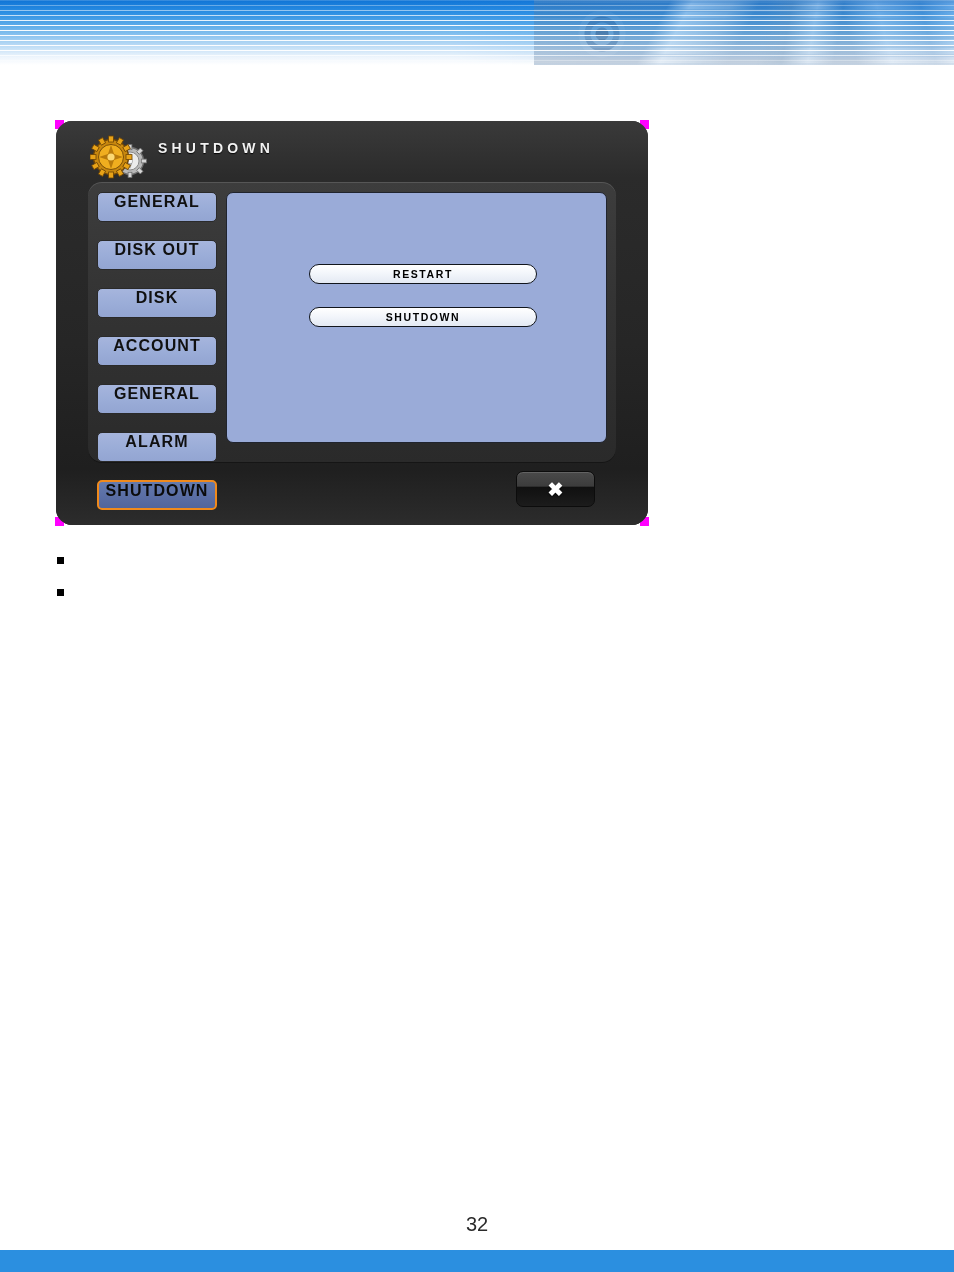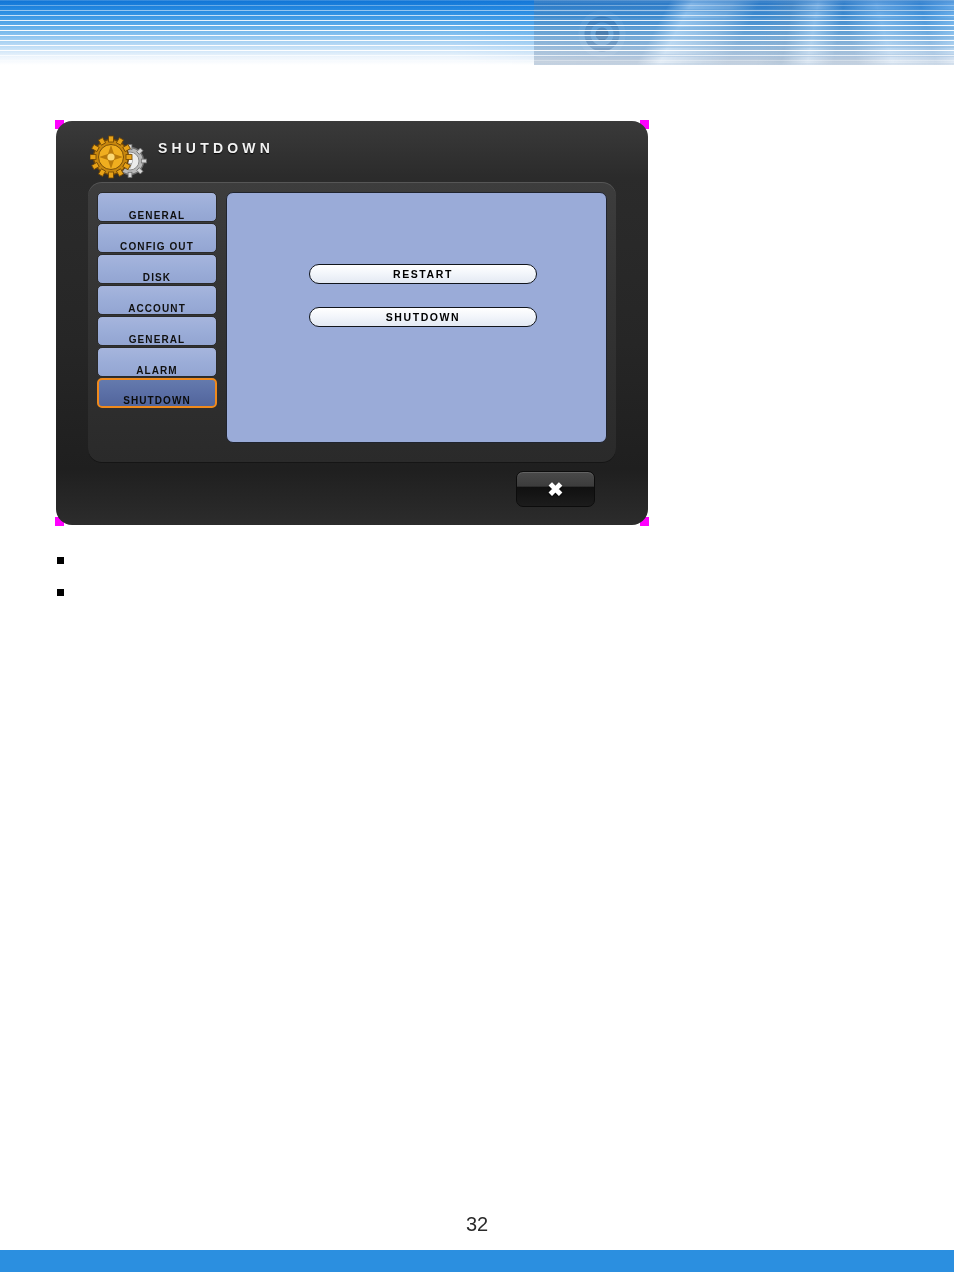--- a/index.html
+++ b/index.html
@@ -59,21 +59,21 @@
     background: linear-gradient(to bottom, #0f74d6 0%, #2a8de2 18%, #5fade9 40%, #b5d8f4 68%, #eef5fc 88%, #ffffff 100%);
     -webkit-mask-image: linear-gradient(to right, #000 0%, #000 70%, rgba(0,0,0,0) 100%);
             mask-image: linear-gradient(to right, #000 0%, #000 70%, rgba(0,0,0,0) 100%);
   }
 
   
   .dvr-dialog {
     position: absolute;
     left: 56px; top: 121px;
     width: 592px; height: 404px;
-    border-radius: 24px;
+    border-radius: 16px;
     background: linear-gradient(to bottom, #3a3a3a 0%, #2b2b2b 14%, #262626 55%, #1f1f1f 86%, #2c2c2c 100%);
     box-shadow: inset 0 1px 0 rgba(255,255,255,0.10);
   }
   .corner-accent {
     position: absolute;
     width: 9px; height: 9px;
     background: #ff00ff;
     z-index: 0;
   }
   .corner-accent.tr { right: -1px; top: -1px; }
@@ -124,30 +124,30 @@
 
   
   .tab-list {
     position: absolute;
     left: 9px; top: 10px;
     width: 120px;
   }
   .tab-item {
     width: 120px;
     height: 30px;
-    margin-bottom: 1px;
+    margin-bottom: 18px;
     box-sizing: border-box;
     background: linear-gradient(to bottom, #a6b5dd 0%, #9badd8 50%, #93a5d2 100%);
     border: 1px solid #2a2a2a;
     border-radius: 5px;
     display: flex;
-    align-items: flex-end;
+    align-items: flex-start;
     justify-content: center;
     color: #101010;
-    font-size: 10px;
+    font-size: 16px;
     font-weight: bold;
     letter-spacing: 1.1px;
     white-space: nowrap;
   }
   .tab-item.selected {
     background: linear-gradient(to bottom, #647aad 0%, #5a6ea5 55%, #52659b 100%);
     border: 2px solid #f08a1c;
     color: #0b0b0b;
   }
 
@@ -305,21 +305,21 @@
     <div class="dialog-title">SHUTDOWN</div>
   </div>
 
   <div class="inner-frame">
 
     <div class="tab-list">
       <div class="tab-item">
         <span>GENERAL</span>
       </div>
       <div class="tab-item">
-        <span>CONFIG OUT</span>
+        <span>DISK OUT</span>
       </div>
       <div class="tab-item">
         <span>DISK</span>
       </div>
       <div class="tab-item">
         <span>ACCOUNT</span>
       </div>
       <div class="tab-item">
         <span>GENERAL</span>
       </div>

